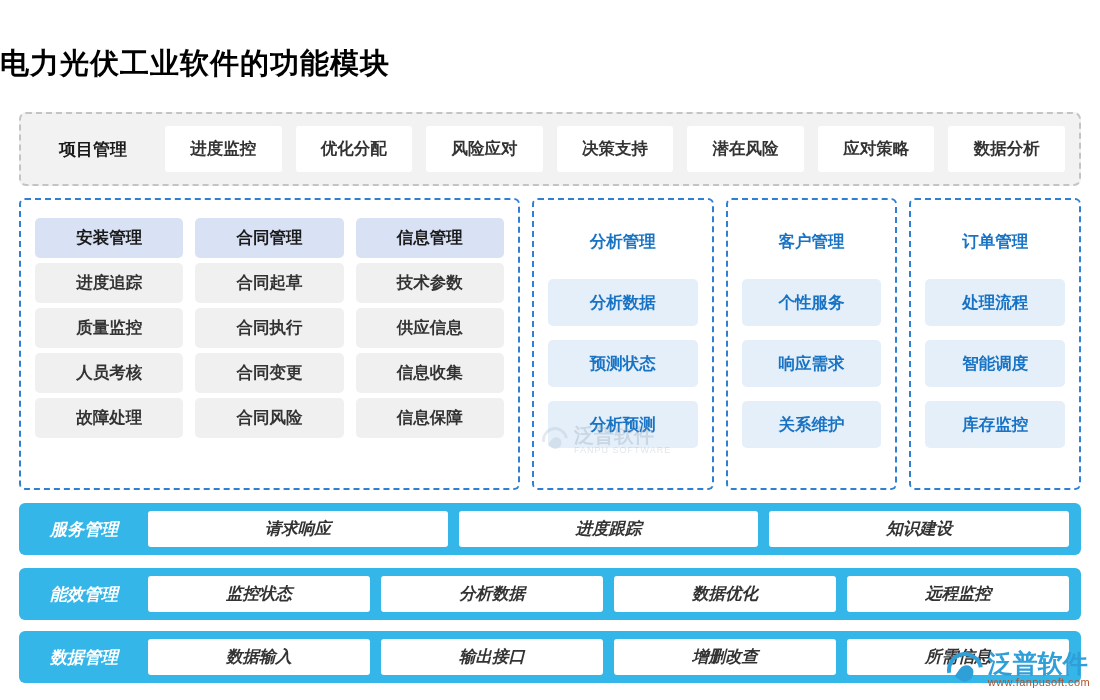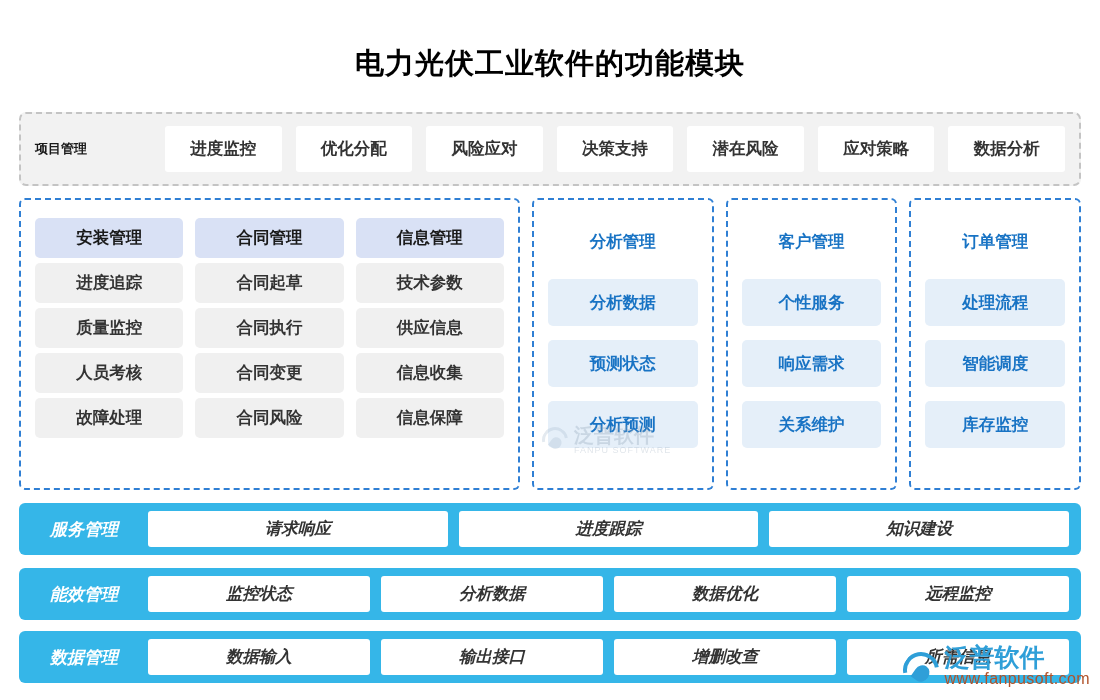--- a/index.html
+++ b/index.html
@@ -6,21 +6,21 @@
   html, body {
     width: 1100px; height: 700px;
     background: #ffffff;
     font-family: "Liberation Sans", "DejaVu Sans", sans-serif;
     overflow: hidden;
   }
   #page { position: relative; width: 1100px; height: 700px; background: #fff; }
 
   
   .page-title {
-    text-align: center;
+    text-align: left;
     font-size: 29px;
     font-weight: bold;
     color: #000000;
     letter-spacing: 1px;
     padding-top: 44px;
     height: 100px;
   }
 
   
   .top-bar {
@@ -29,21 +29,22 @@
     width: 1062px; height: 74px;
     background: #f2f2f2;
     border: 2px dashed #c4c4c4;
     border-radius: 7px;
     display: flex;
     align-items: center;
     padding: 0 14px;
   }
   .top-head {
     width: 116px;
-    font-size: 13px;
+    text-align: center;
+    font-size: 17px;
     font-weight: bold;
     color: #1a1a1a;
     flex: none;
   }
   .top-chip {
     flex: 1 1 0;
     margin-left: 14px;
     height: 46px;
     background: #ffffff;
     border-radius: 3px;
@@ -178,21 +179,21 @@
   }
   .logo-mark::after {
     content: "";
     position: absolute; left: 9px; top: 8px;
     width: 15px; height: 17px;
     background: #2f9fd8;
     border-radius: 50% 50% 50% 0;
   }
   .logo-text { display: flex; flex-direction: column; align-items: flex-start; }
   .logo-cn { font-size: 25px; font-weight: bold; color: #2f9fd8; line-height: 1.05; }
-  .logo-url { font-size: 16px; color: #b0522a; letter-spacing: .4px; }
+  .logo-url { font-size: 11px; color: #b0522a; letter-spacing: .4px; }
 </style>
 </head>
 <body>
 
 <div id="page">
 
   <div class="page-title">电力光伏工业软件的功能模块</div>
 
   <div class="top-bar">
     <div class="top-head">项目管理</div>

